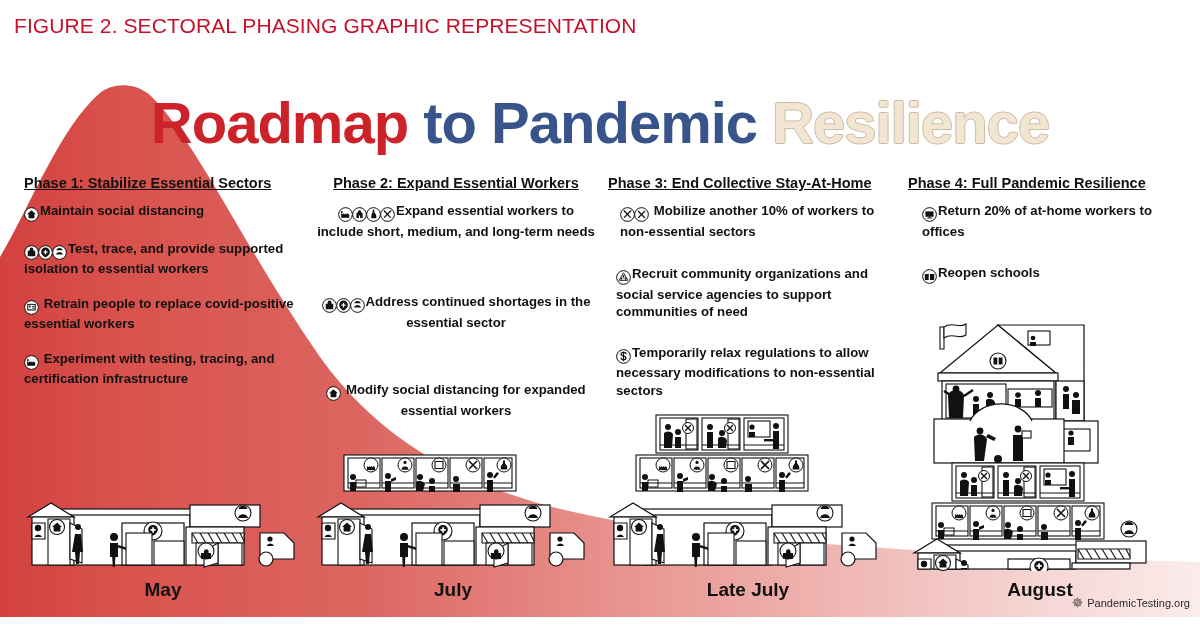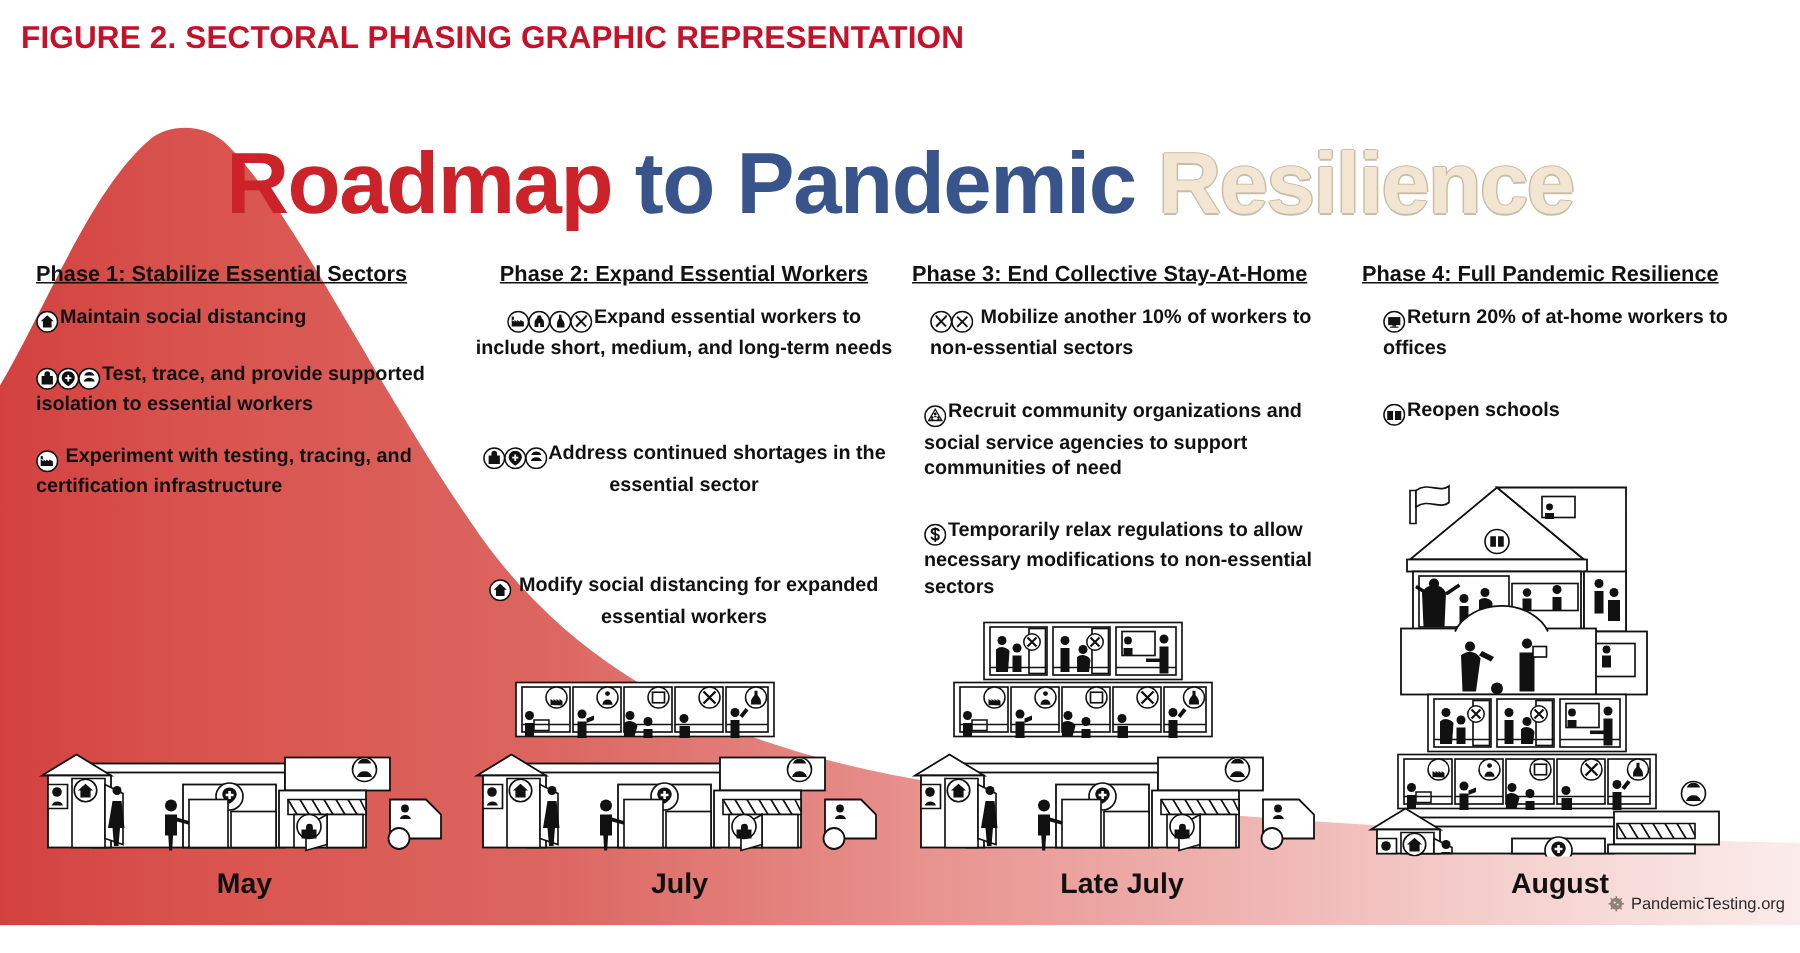--- a/index.html
+++ b/index.html
@@ -1,20 +1,20 @@
 <!DOCTYPE html>
 <html><head>
 <meta charset="utf-8">
 <style>
   html,body{margin:0;padding:0;background:#fff;}
   body{width:1200px;height:635px;font-family:"Liberation Sans",sans-serif;position:relative;overflow:hidden;}
 
   #figure-title{
     position:absolute;left:14px;top:14px;
-    font-size:21px;font-weight:bold;color:#c5112a;
+    font-size:21px;font-weight:normal;color:#c5112a;
     letter-spacing:.1px;white-space:nowrap;
   }
 
   #poster{
     position:absolute;left:0;top:57px;width:1200px;height:560px;
     background:#fff;overflow:hidden;
   }
 
   #curve-layer{position:absolute;left:0;top:0;width:1200px;height:560px;}
 
@@ -106,20 +106,32 @@
             <circle cx="12" cy="12" r="11" fill="#fff" stroke="#111" stroke-width="1.6"></circle>
             <path d="M12 4 C8 4 5 7 5 11 c0 5 7 9 7 9 s7-4 7-9 c0-4-3-7-7-7z" fill="#111"></path>
             <path d="M11 8h2v2.3h2.3v2H13V15h-2v-2.7H8.7v-2H11z" fill="#fff"></path>
           </svg><svg width="15" height="15" viewBox="0 0 24 24">
             <circle cx="12" cy="12" r="11" fill="#fff" stroke="#111" stroke-width="1.6"></circle>
             <path d="M6 15 a6.5 6.5 0 0 1 12 0 z M6.5 8.5 a6 6 0 0 1 11 0 z" fill="#111"></path>
           </svg>
       </span><span class="txt">Test, trace, and provide supported isolation to essential workers</span>
     </div>
 
+    <div class="bullet">
+      <span class="icons">
+        <svg width="15" height="15" viewBox="0 0 24 24">
+            <circle cx="12" cy="12" r="11" fill="#fff" stroke="#111" stroke-width="1.6"></circle>
+            <rect x="6" y="7" width="12" height="9" fill="none" stroke="#111" stroke-width="1.6"></rect>
+            <circle cx="9.3" cy="10.3" r="1.6" fill="#111"></circle>
+            <path d="M7.2 15.3 a2.3 2.3 0 0 1 4.3 0 z" fill="#111"></path>
+            <rect x="13" y="9.5" width="4" height="1.4" fill="#111"></rect>
+            <rect x="13" y="12.3" width="4" height="1.4" fill="#111"></rect>
+          </svg>
+      </span>&nbsp;<span class="txt">Retrain people to replace covid-positive essential workers</span>
+    </div>
 
     <div class="bullet">
       <span class="icons">
         <svg width="15" height="15" viewBox="0 0 24 24">
             <circle cx="12" cy="12" r="11" fill="#fff" stroke="#111" stroke-width="1.6"></circle>
             <path d="M5 17 V10 l3 2 V10 l3 2 V10 l3 2 V10 l4 2 v5 z" fill="#111"></path>
             <rect x="5" y="6.5" width="2.3" height="3.5" fill="#111"></rect>
           </svg>
       </span>&nbsp;<span class="txt">Experiment with testing, tracing, and certification infrastructure</span>
     </div>

